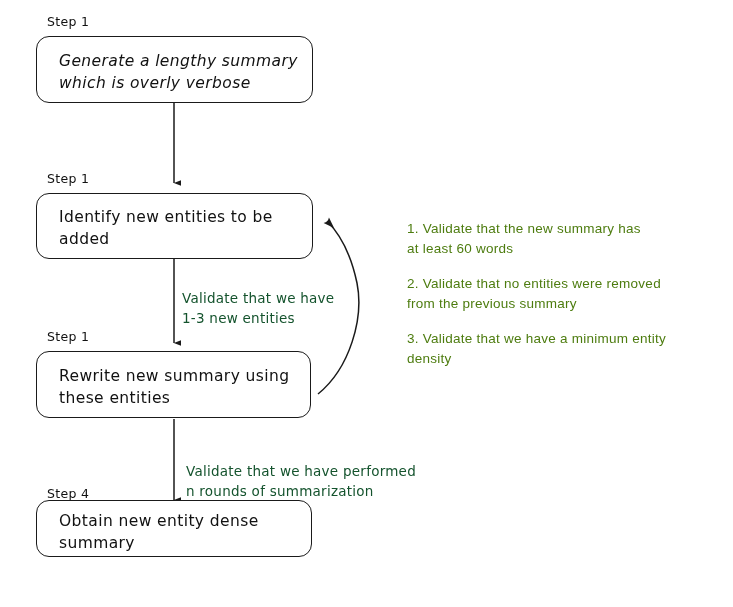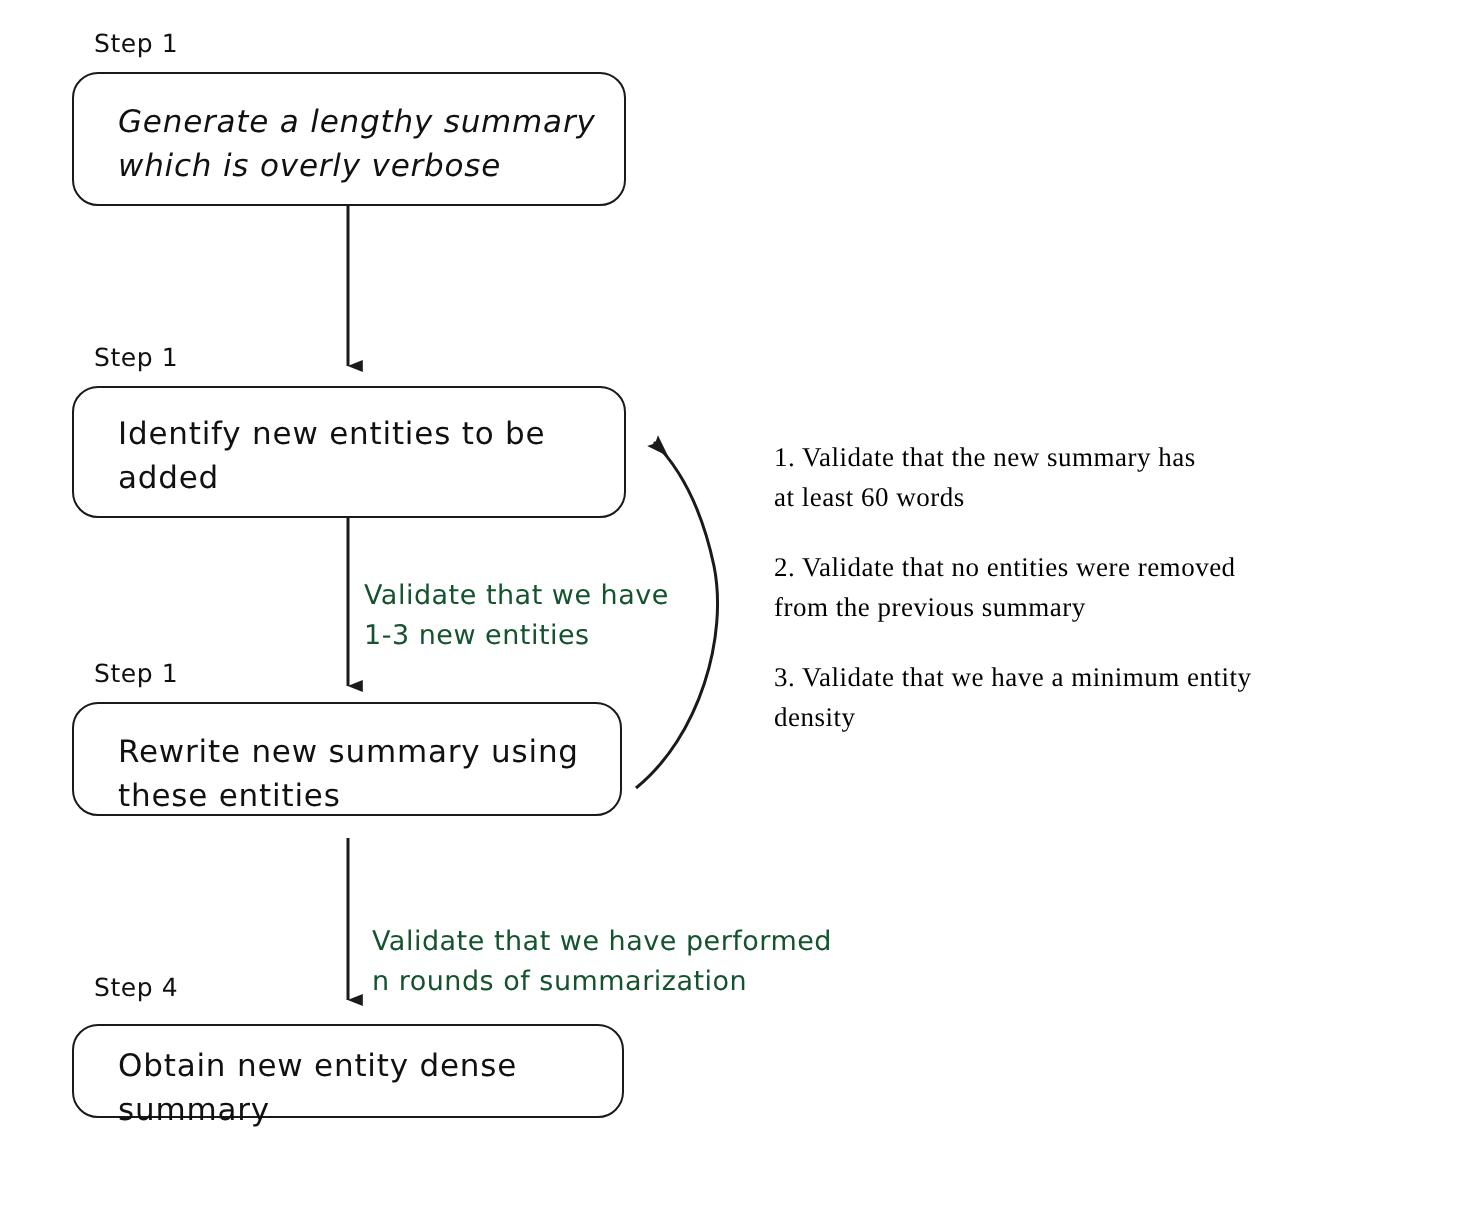--- a/index.html
+++ b/index.html
@@ -53,26 +53,27 @@
     position: absolute;
     color: #14532d;
     font-family: "DejaVu Sans", sans-serif;
     font-size: 13.5px;
     line-height: 20px;
     letter-spacing: 0.25px;
     white-space: pre-line;
   }
   .note-item {
     position: absolute;
-    color: #000000;
-    font-family: Liberation Serif, serif;
+    color: #4d7c0f;
+    font-family: Liberation Sans, sans-serif;
     font-size: 13.5px;
     line-height: 20px;
     letter-spacing: 0.25px;
     white-space: pre-line;
+    margin-left: 20px;
   }
 </style>
 </head>
 <body>
 
 <div id="canvas">
 
   <svg class="layer" viewBox="0 0 733 607">
     <defs>
       <marker id="arrowDown" markerWidth="10" markerHeight="10" refX="3" refY="7.4" orient="auto" markerUnits="userSpaceOnUse">
@@ -109,30 +110,30 @@
   <div class="step-label" style="left:47px; top:171px;">Step 1</div>
   <div class="node-box" style="left:36px; top:193px; width:277px; height:66px;">
     <div class="node-text" style="left:22px; top:12px;">Identify new entities to be
 added</div>
   </div>
 
   <div class="edge-label" style="left:182px; top:288px;">Validate that we have
 1-3 new entities</div>
 
   <div class="step-label" style="left:47px; top:329px;">Step 1</div>
-  <div class="node-box" style="left:36px; top:351px; width:275px; height:57px;">
+  <div class="node-box" style="left:36px; top:351px; width:275px; height:67px;">
     <div class="node-text" style="left:22px; top:13px;">Rewrite new summary using
 these entities</div>
   </div>
 
   <div class="edge-label" style="left:186px; top:441px;margin-top:20px;">Validate that we have performed
 n rounds of summarization</div>
 
   <div class="step-label" style="left:47px; top:486px;">Step 4</div>
-  <div class="node-box" style="left:36px; top:512px; width:276px; height:47px;">
+  <div class="node-box" style="left:36px; top:500px; width:276px; height:57px;">
     <div class="node-text" style="left:22px; top:9px;">Obtain new entity dense
 summary</div>
   </div>
 
   <div class="note-item" style="left:387px; top:219px;">1. Validate that the new summary has
 at least 60 words</div>
   <div class="note-item" style="left:387px; top:274px;">2. Validate that no entities were removed
 from the previous summary</div>
   <div class="note-item" style="left:387px; top:329px;">3. Validate that we have a minimum entity
 density</div>

